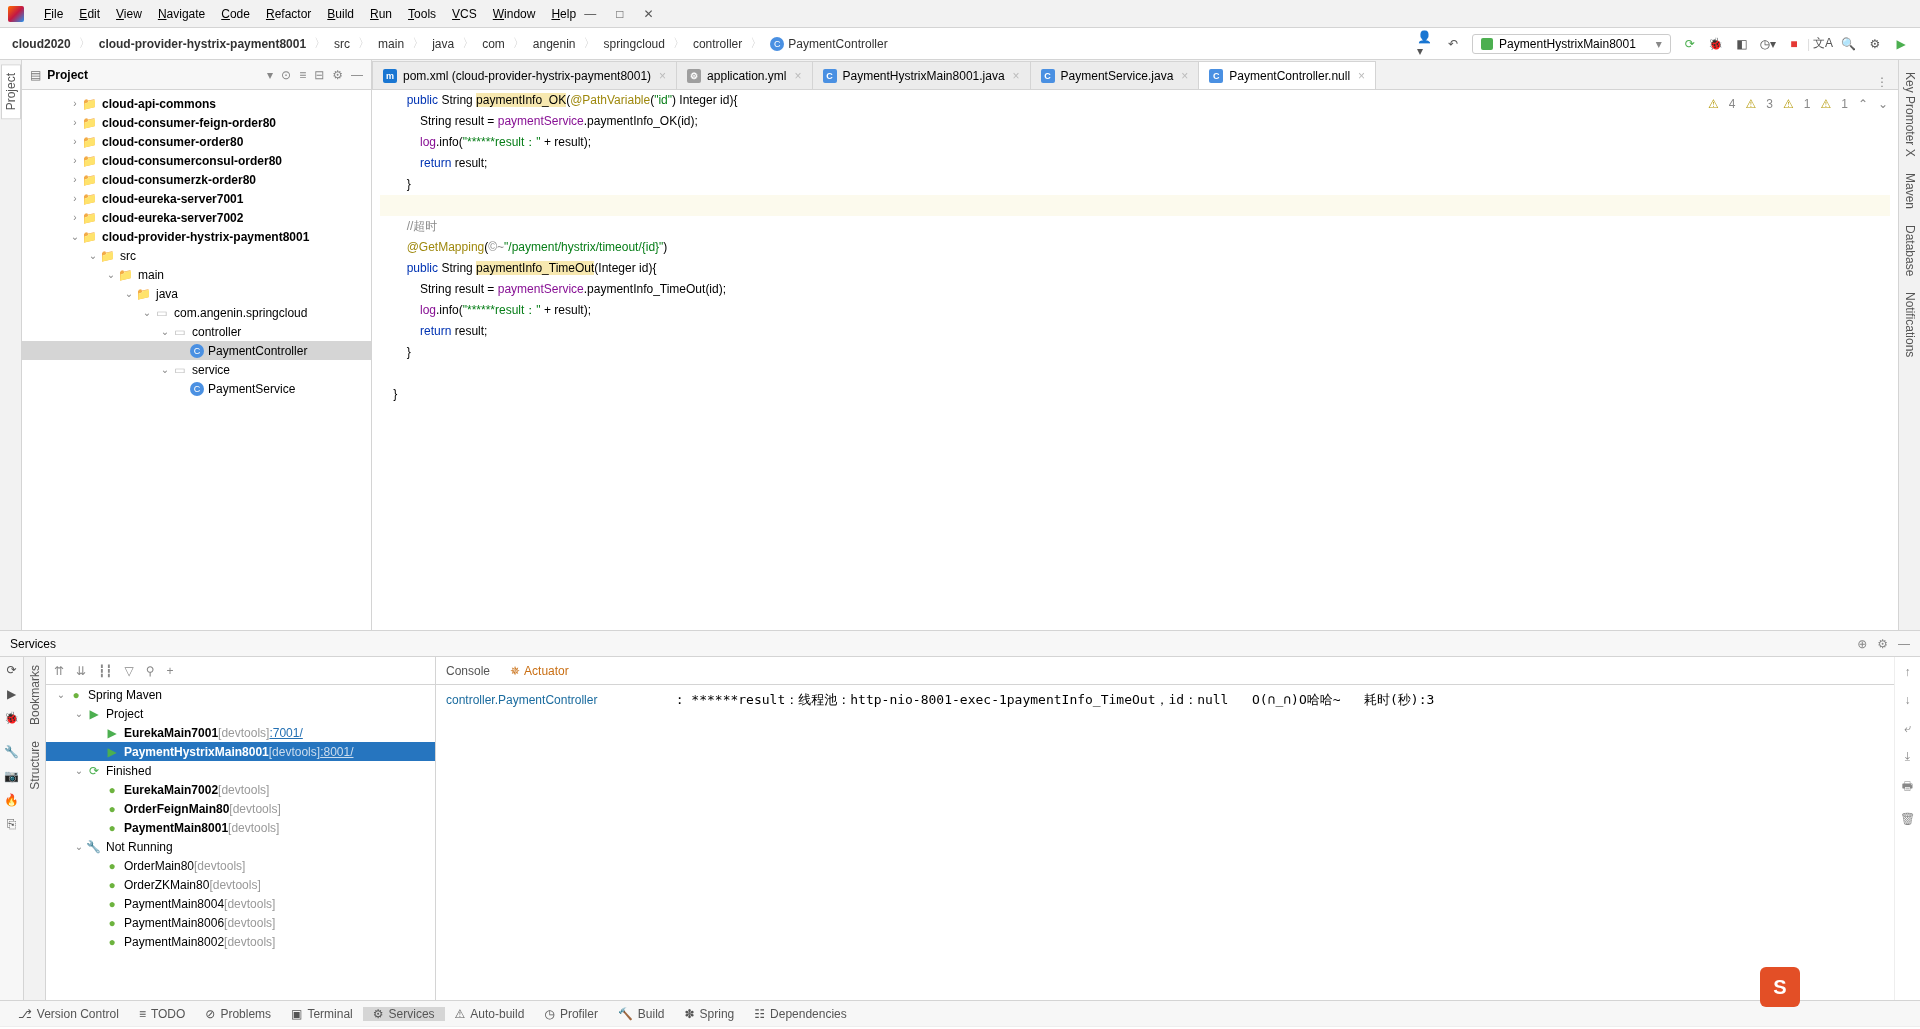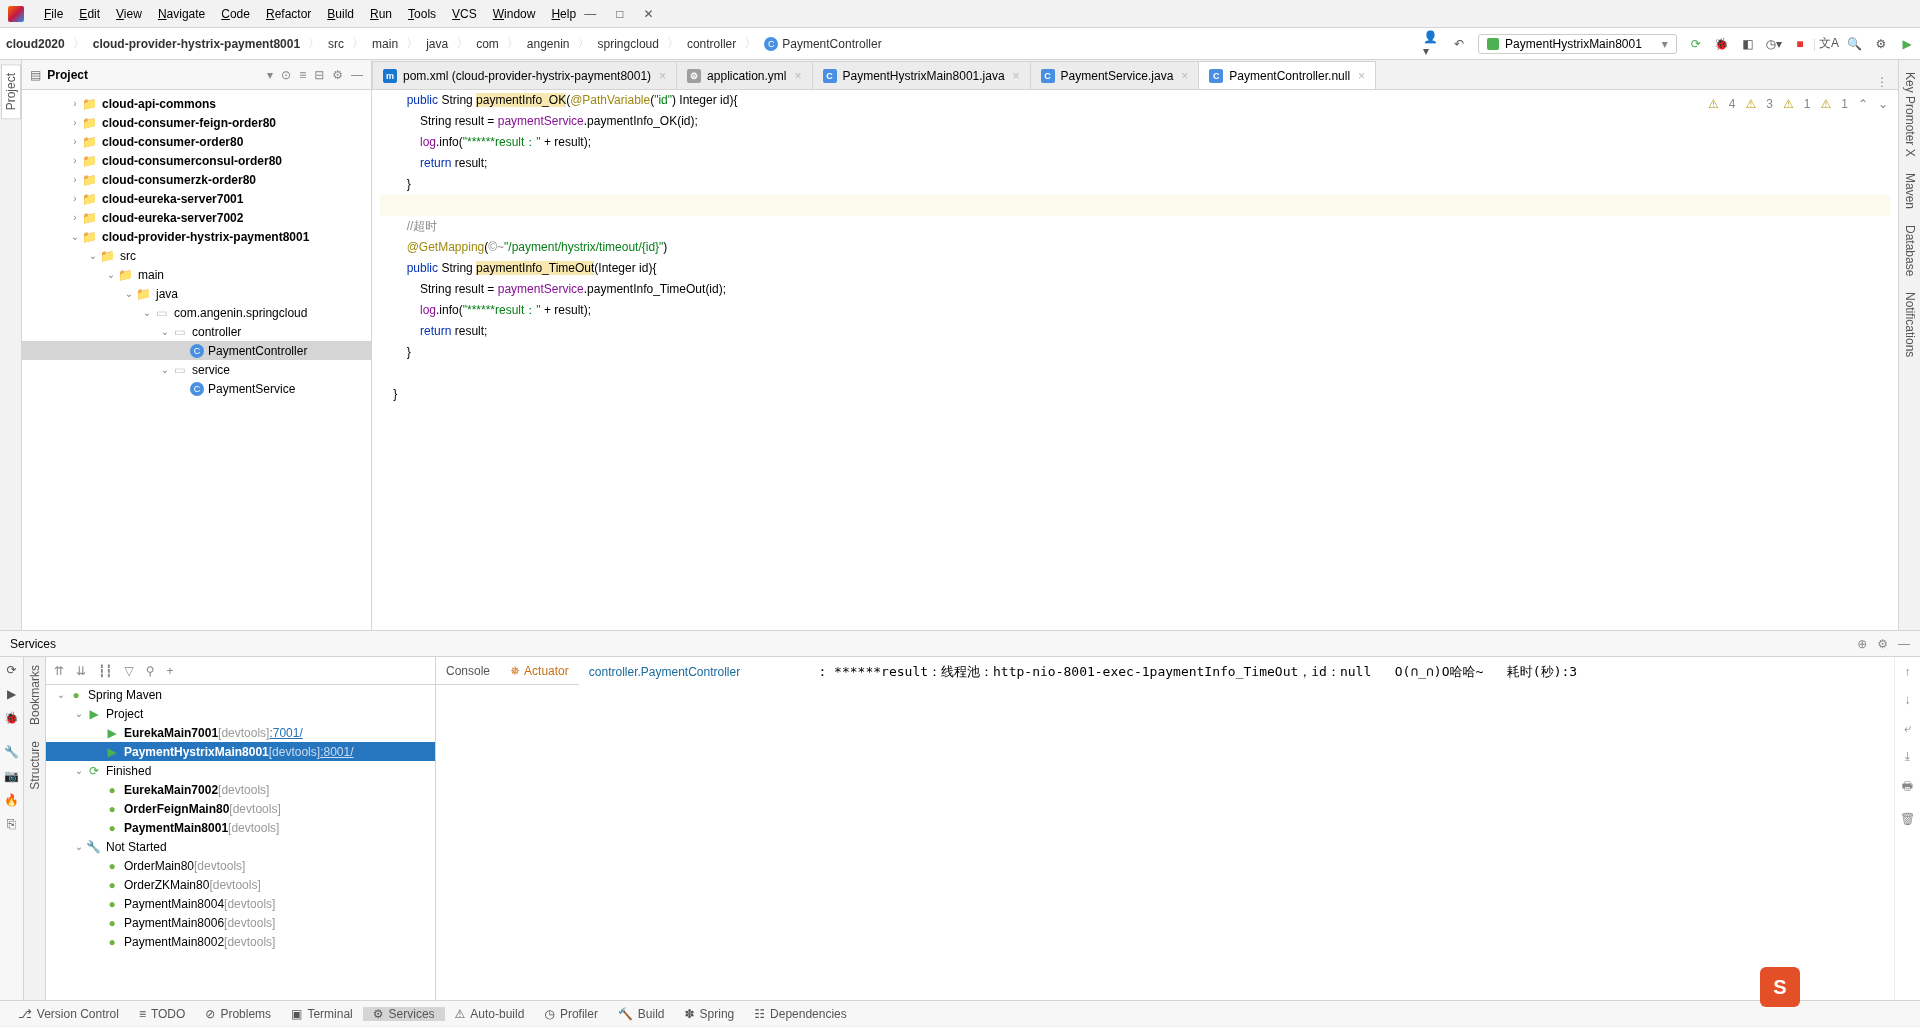--- a/index.html
+++ b/index.html
@@ -4,21 +4,21 @@
 <style>
 *{box-sizing:border-box;margin:0;padding:0;font-family:"Segoe UI",Arial,sans-serif;font-size:12px}
 body{background:#fff;color:#000;overflow:hidden;width:1920px;height:1029px}
 .menubar{display:flex;align-items:center;height:28px;padding:0 8px;background:#f2f2f2;border-bottom:1px solid #d4d4d4}
 .menubar .logo{width:16px;height:16px;margin-right:12px;background:linear-gradient(135deg,#ff6b00 0%,#c41943 50%,#2196f3 100%);border-radius:2px}
 .menubar .menu-item{padding:4px 8px;cursor:pointer}
 .menubar .menu-item u{text-decoration:underline}
 .menubar .title{flex:1;text-align:center;color:#999}
 .menubar .win-controls{display:flex;gap:20px;font-size:14px;color:#555}
 .menubar .win-controls span{cursor:pointer}
-.navbar{display:flex;align-items:center;height:32px;padding:0 0;border-bottom:1px solid #d4d4d4;background:#fff}
+.navbar{display:flex;align-items:center;height:32px;padding:0 6px;border-bottom:1px solid #d4d4d4;background:#fff}
 .navbar .crumb{display:flex;align-items:center;padding:0 6px;color:#333;cursor:pointer}
 .navbar .crumb.bold{font-weight:bold}
 .navbar .sep{color:#ccc;margin:0 2px}
 .navbar .spacer{flex:1}
 .navbar .tool-icon{width:20px;height:20px;margin:0 3px;display:flex;align-items:center;justify-content:center;cursor:pointer;color:#555}
 .navbar .run-config{display:flex;align-items:center;border:1px solid #ccc;border-radius:3px;padding:2px 8px;margin:0 6px;background:#fff;cursor:pointer}
 .navbar .run-config .cfg-icon{width:12px;height:12px;background:#4caf50;margin-right:6px;border-radius:2px}
 .navbar .run-config .chev{margin-left:20px;color:#888}
 .main{display:flex;height:570px}
 .left-strip{width:22px;background:#f2f2f2;border-right:1px solid #d4d4d4;display:flex;flex-direction:column;align-items:center;padding-top:4px}
@@ -78,21 +78,21 @@
 .srv-row{display:flex;align-items:center;height:19px;cursor:pointer;white-space:nowrap}
 .srv-row.selected{background:#2675bf;color:#fff}
 .srv-row.selected .grey{color:#cde}
 .srv-row.selected .link{color:#cde;text-decoration:underline}
 .srv-row .caret{width:14px;text-align:center;color:#888;font-size:10px}
 .srv-row .icon{width:16px;text-align:center;margin-right:4px}
 .srv-row .name{}
 .srv-row .name.bold{font-weight:bold}
 .srv-row .grey{color:#999}
 .srv-row .link{color:#2470b3;text-decoration:underline}
-.console-area{flex:1;display:flex;}
+.console-area{flex:1;display:flex;flex-direction:column}
 .console-tabs{height:28px;border-bottom:1px solid #d4d4d4;display:flex;align-items:center;padding:0 10px;gap:20px}
 .console-tabs .ctab{cursor:pointer;color:#555}
 .console-tabs .ctab.act{color:#c96f14}
 .console-body{flex:1;font-family:Consolas,monospace;font-size:13px;padding:6px 10px;white-space:pre;overflow:auto;position:relative}
 .console-body .cls{color:#1a6b9e}
 .console-right-tools{width:26px;border-left:1px solid #eee;display:flex;flex-direction:column;align-items:center;padding-top:8px;gap:14px;color:#888}
 .bottom-tools{height:26px;border-top:1px solid #d4d4d4;background:#f7f7f7;display:flex;align-items:center;padding:0 8px}
 .bottom-tools .btool{display:flex;align-items:center;padding:0 10px;cursor:pointer;color:#555}
 .bottom-tools .btool.active{background:#d5d5d5}
 .bottom-tools .bicon{margin-right:5px}
@@ -426,21 +426,21 @@
             <span style="width:44px;display:inline-block"></span>
             <span class="caret"></span>
             <span class="icon" style="color:#6db33f">●</span>
             <span class="name bold">PaymentMain8001</span>
             <span class="grey"> [devtools]</span>
           </div>
           <div class="srv-row">
             <span style="width:26px;display:inline-block"></span>
             <span class="caret">⌄</span>
             <span class="icon" style="color:#888">🔧</span>
-            <span class="name">Not Started</span>
+            <span class="name">Not Running</span>
           </div>
           <div class="srv-row">
             <span style="width:44px;display:inline-block"></span>
             <span class="caret"></span>
             <span class="icon" style="color:#6db33f">●</span>
             <span class="name">OrderMain80</span>
             <span class="grey"> [devtools]</span>
           </div>
           <div class="srv-row">
             <span style="width:44px;display:inline-block"></span>

